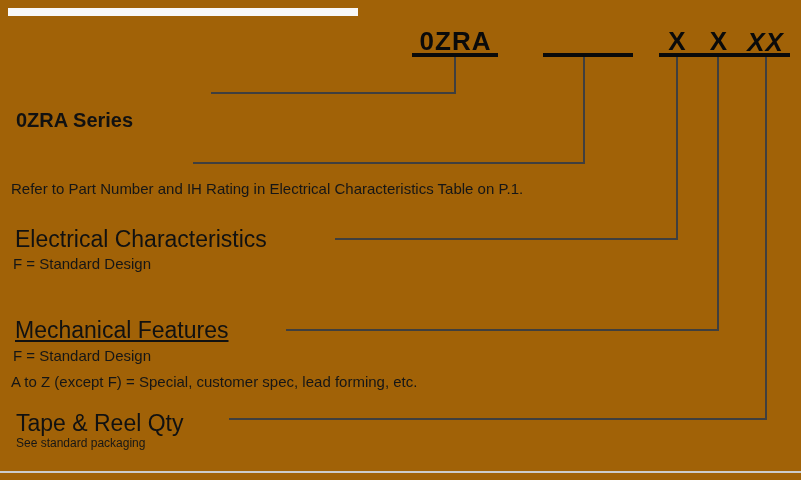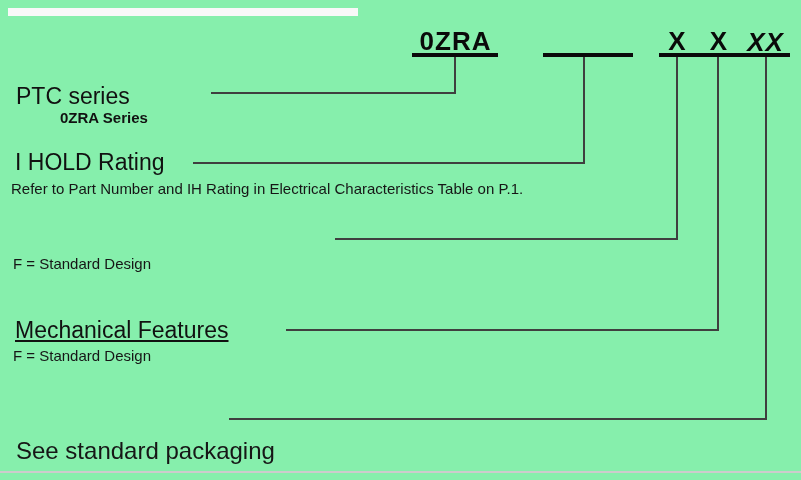--- a/index.html
+++ b/index.html
@@ -1,41 +1,41 @@
 <!DOCTYPE html>
 <html><head>
 <meta charset="utf-8">
 <style>
   html,body{margin:0;padding:0;background:#ffffff;}
   #canvas{
     position:relative;
     width:801px;height:480px;
-    background:#86efac;
+    background:#a16207;
     font-family:"Liberation Sans","DejaVu Sans",sans-serif;
     color:#111111;
     overflow:hidden;
   }
   .abs{position:absolute;line-height:1.15;white-space:nowrap;}
 
   
   .seg{
     font-size:26px;font-weight:bold;letter-spacing:1px;
     text-align:center;color:#0a0a0a;
   }
   .ul{position:absolute;height:4px;background:#0a0a0a;}
 
   
   .vline{position:absolute;width:2px;background:#3f3f3f;}
   .hline{position:absolute;height:2px;background:#3f3f3f;}
 
   
   .h{font-size:23px;font-weight:400;color:#111111;}
   .sub{font-size:15px;font-weight:400;color:#161616;}
-  .bold-sub{font-size:15px;font-weight:bold;color:#111111;margin-left:44px;}
-  .pkg{font-size:24px;font-weight:400;color:#161616;}
+  .bold-sub{font-size:20px;font-weight:bold;color:#111111;}
+  .pkg{font-size:12px;font-weight:400;color:#161616;}
 
   .separator{position:absolute;height:2px;background:#cccccc;}
   .faint-band{position:absolute;background:#f8f8f8;}
 </style>
 </head>
 <body>
 
 <div id="canvas">
 
   <div class="faint-band" style="left:8px;top:8px;width:350px;height:8px;"></div>
@@ -57,28 +57,29 @@
 
   <div class="vline" style="left:676px;top:57px;height:183px;"></div>
   <div class="hline" style="left:335px;top:238px;width:343px;"></div>
 
   <div class="vline" style="left:717px;top:57px;height:274px;"></div>
   <div class="hline" style="left:286px;top:329px;width:433px;"></div>
 
   <div class="vline" style="left:765px;top:57px;height:363px;"></div>
   <div class="hline" style="left:229px;top:418px;width:538px;"></div>
 
-  <div class="abs h" style="left:16px;top:83px;">PTC series</div>
   <div class="abs bold-sub" style="left:16px;top:109px;">0ZRA Series</div>
 
-  <div class="abs h" style="left:15px;top:149px;">I HOLD Rating</div>
   <div class="abs sub" style="left:11px;top:180px;">Refer to Part Number and IH Rating in Electrical Characteristics Table on P.1.</div>
 
+  <div class="abs h" style="left:15px;top:226px;">Electrical Characteristics</div>
   <div class="abs sub" style="left:13px;top:255px;">F = Standard Design</div>
 
   <div class="abs h" style="left:15px;top:317px;text-decoration:underline;">Mechanical Features</div>
   <div class="abs sub" style="left:13px;top:347px;">F = Standard Design</div>
+  <div class="abs sub" style="left:11px;top:373px;">A to Z (except F) = Special, customer spec, lead forming, etc.</div>
 
+  <div class="abs h" style="left:16px;top:410px;">Tape &amp; Reel Qty</div>
   <div class="abs pkg" style="left:16px;top:437px;">See standard packaging</div>
 
   <div class="separator" style="left:0px;top:471px;width:801px;"></div>
 
 </div>
 
 </body></html>

